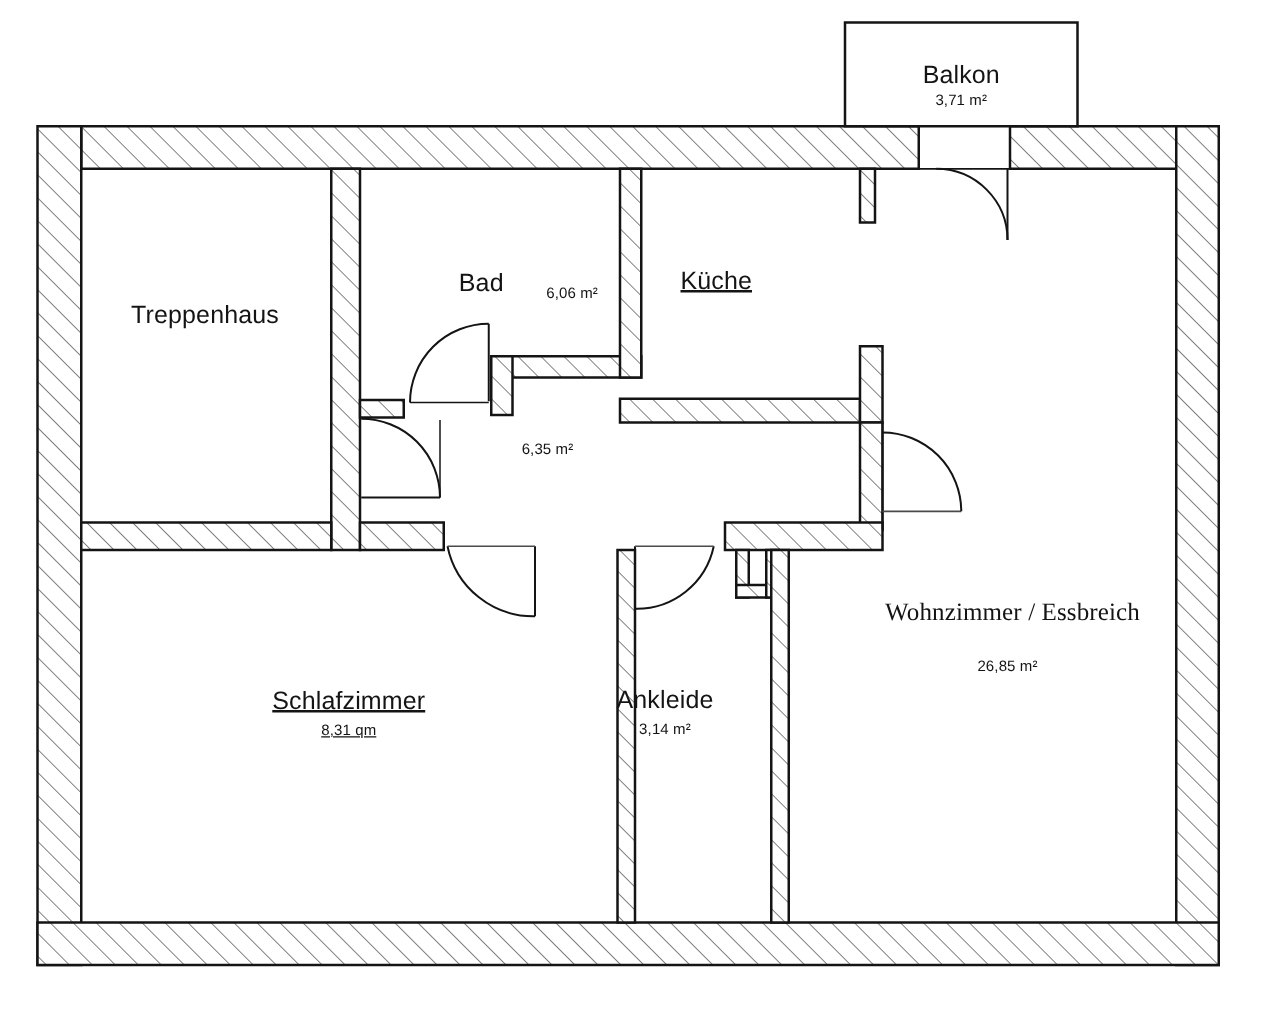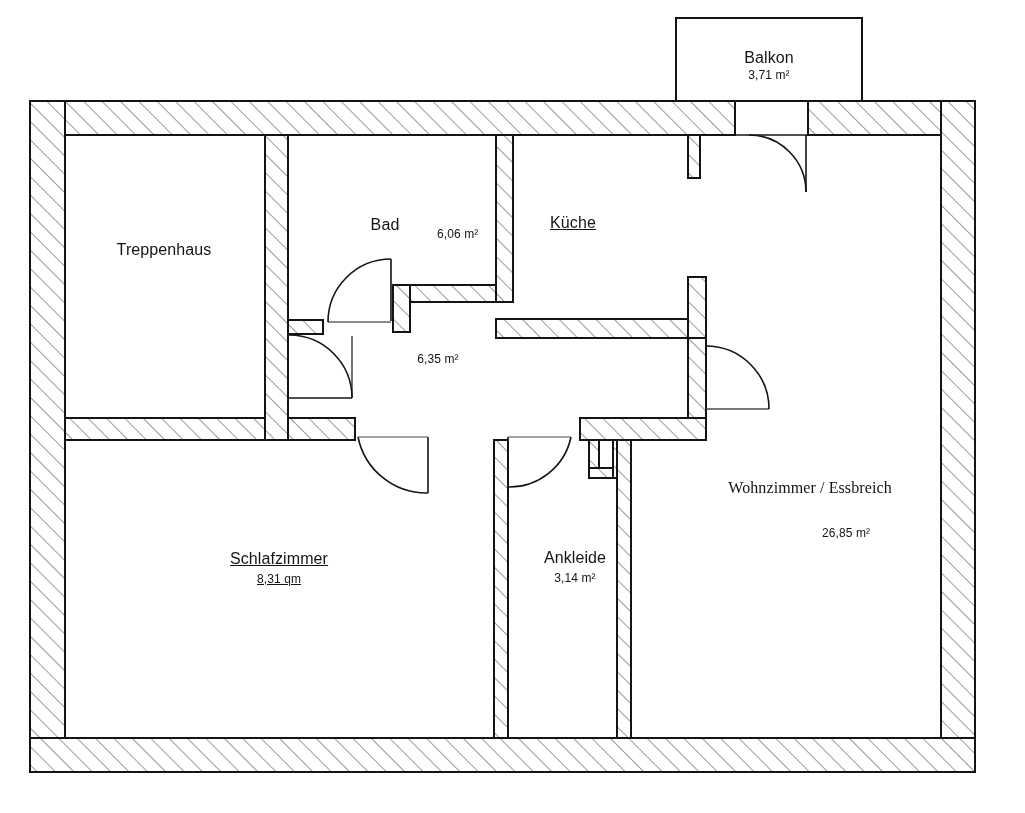--- a/index.html
+++ b/index.html
@@ -29,21 +29,21 @@
   }
   .room-label {
     position: absolute;
     text-align: center;
     white-space: nowrap;
     line-height: 1.25;
     color: #141414;
     user-select: none;
   }
   .room-name {
-    font-size: 16px;
+    font-size: 20px;
     letter-spacing: 0.1px;
     display: block;
   }
   .room-area {
     font-size: 12px;
     letter-spacing: 0.1px;
     display: block;
   }
 </style>
 </head>
@@ -172,27 +172,27 @@
     <span class="room-name">Küche</span>
   </div>
 
   <div class="room-label" style="left:438px; top:352px; transform:translate(-50%,0);">
     <span class="room-area">6,35 m²</span>
   </div>
 
   <div class="room-label" style="left:810px; top:478px; transform:translate(-50%,0);font-family:Liberation Serif, serif;">
     <span class="room-name">Wohnzimmer / Essbreich</span>
   </div>
-  <div class="room-label" style="left:806px; top:526px; transform:translate(-50%,0);margin-left:40px;">
+  <div class="room-label" style="left:806px; top:526px; transform:translate(-50%,0);">
     <span class="room-area">26,85 m²</span>
   </div>
 
   <div class="room-label" style="left:279px; top:549px; transform:translate(-50%,0);text-decoration:underline;">
     <span class="room-name">Schlafzimmer</span>
     <span class="room-area" style="margin-top:3px;">8,31 qm</span>
   </div>
 
-  <div class="room-label" style="left:575px; top:548px; transform:translate(-50%,0);">
+  <div class="room-label" style="left:532px; top:548px; transform:translate(-50%,0);">
     <span class="room-name">Ankleide</span>
     <span class="room-area" style="margin-top:3px;">3,14 m²</span>
   </div>
 
 </div>
 
 </body></html>

